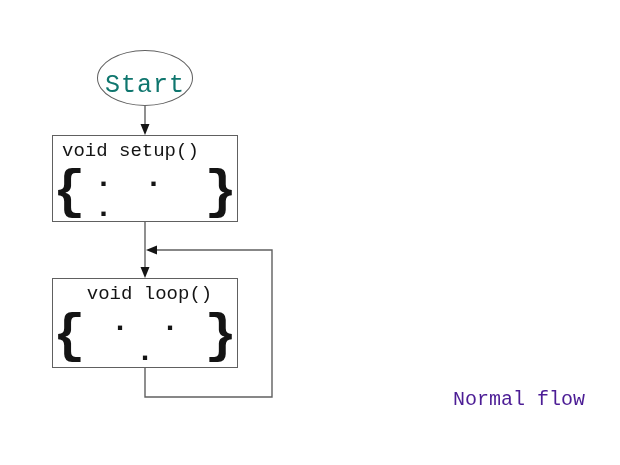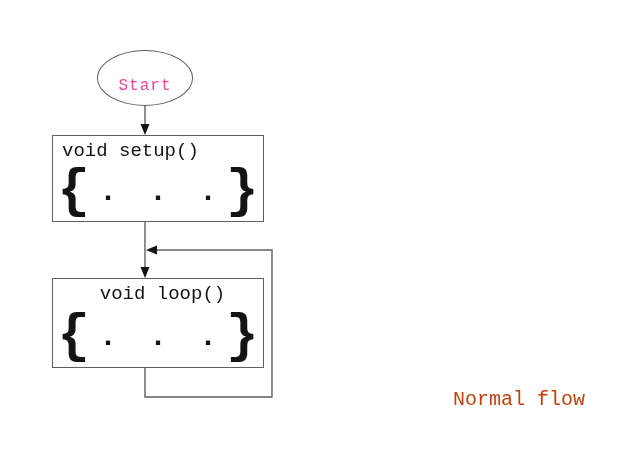--- a/index.html
+++ b/index.html
@@ -26,29 +26,29 @@
     left: 97px; top: 50px;
     width: 96px; height: 56px;
     border: 1.4px solid #606060;
     border-radius: 50%;
     box-sizing: border-box;
     display: flex;
     align-items: center;
     justify-content: center;
   }
   .node-ellipse .label {
-    font-size: 16px;
-    color: #ec4899;
+    font-size: 25px;
+    color: #0f766e;
     letter-spacing: 1px;
     margin-top: 15px;
   }
   .node-box {
     position: absolute;
     left: 52px;
-    width: 212px;
+    width: 186px;
     border: 1.4px solid #606060;
     box-sizing: border-box;
     background: #ffffff;
     display: flex;
     flex-direction: column;
   }
   .node-box.setup { top: 135px; height: 87px; }
   .node-box.loop  { top: 278px; height: 90px; text-align: center; }
   .box-title {
     font-size: 19px;
@@ -75,21 +75,21 @@
     font-weight: bold;
     color: #141414;
     letter-spacing: 7px;
     margin: 0 2px 0 9px;
   }
   .caption {
     position: absolute;
     left: 453px;
     top: 388px;
     font-size: 20px;
-    color: #c2410c;
+    color: #4c1d95;
     white-space: pre;
   }
 </style>
 </head>
 <body>
 
 <div class="canvas">
 
   <svg class="wires" viewBox="0 0 620 465" xmlns="http://www.w3.org/2000/svg">
 

